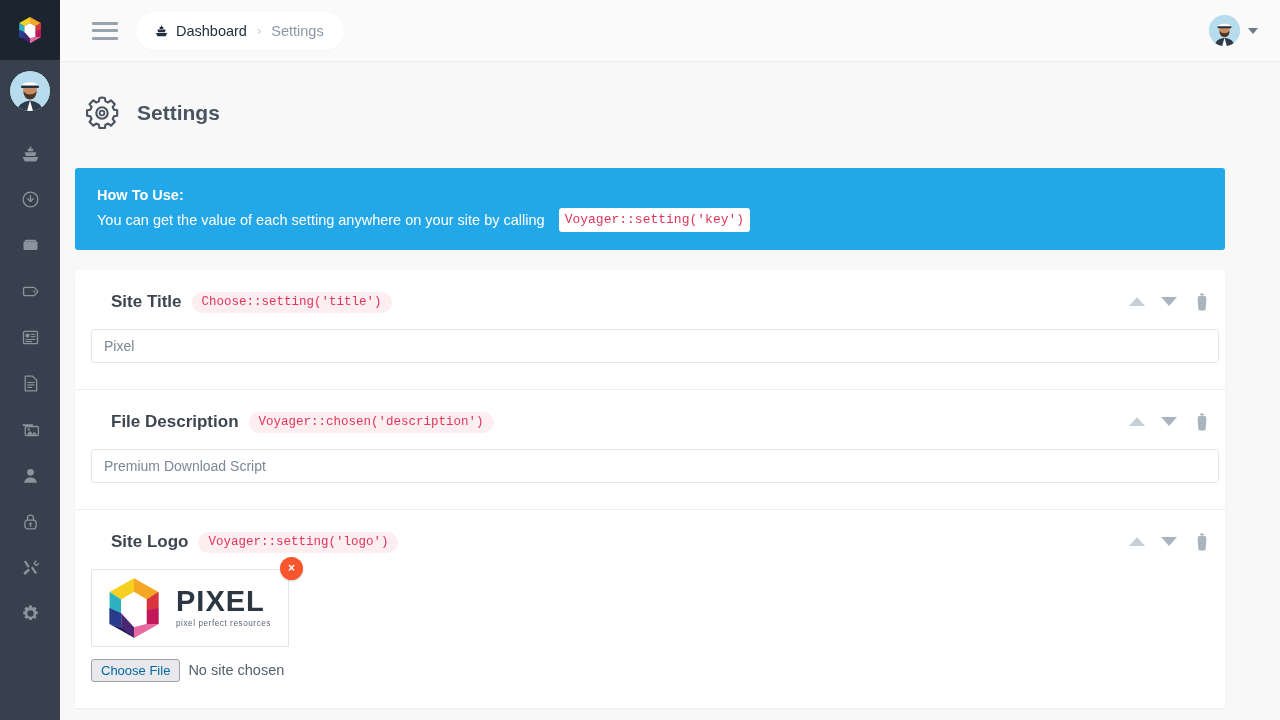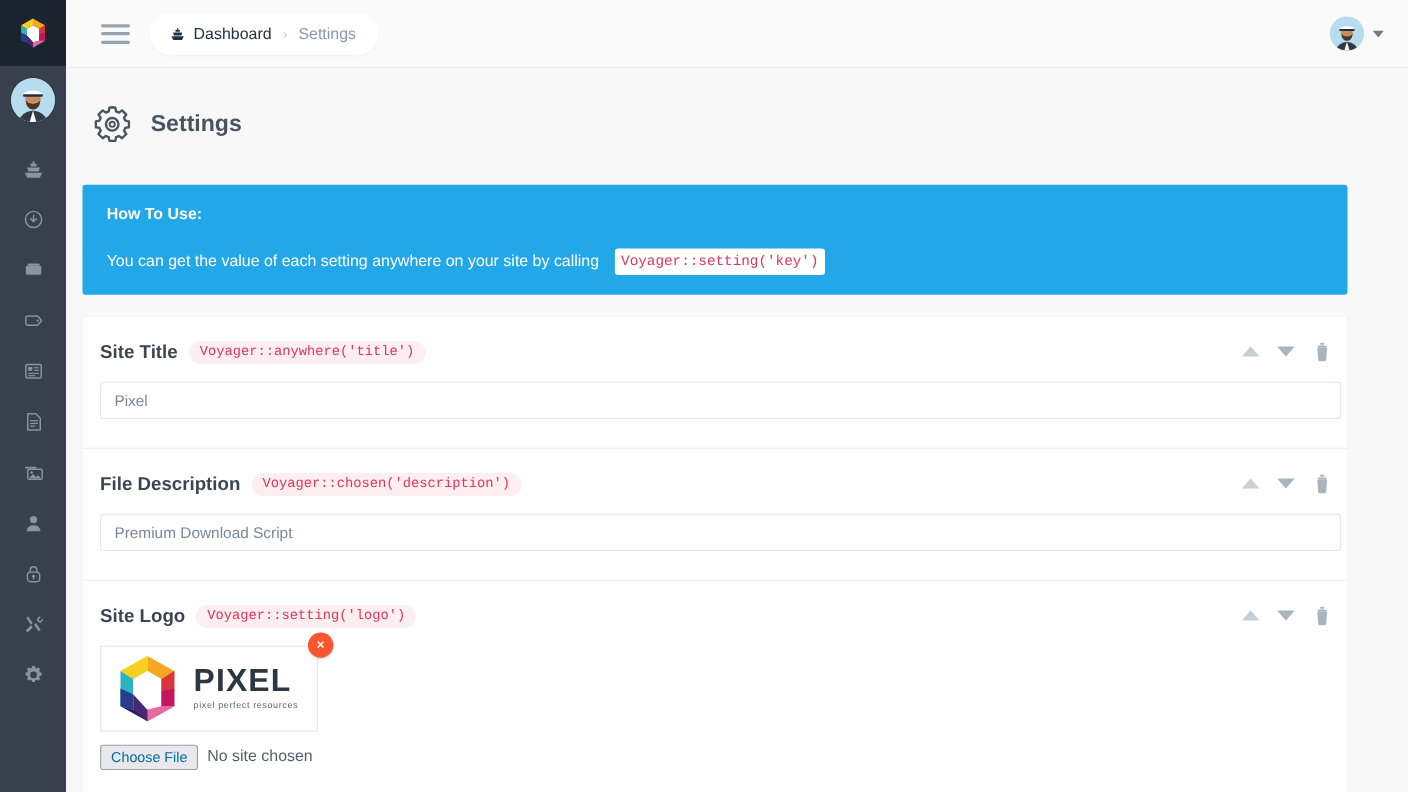--- a/index.html
+++ b/index.html
@@ -107,21 +107,21 @@
   
   .alert {
     margin: 36px 55px 0 15px;
     background: #22a7e8;
     color: #fff;
     border-radius: 3px;
     padding: 16px 20px 18px 22px;
     line-height: 1.55;
     font-size: 14.5px;
   }
-  .alert-title { font-weight: bold; font-size: 14.5px; margin-bottom: 20px; }
+  .alert-title { font-weight: bold; font-size: 14.5px; margin-bottom: 2px; }
   .alert-body { display: flex; align-items: center; flex-wrap: wrap; }
   .code-chip {
     display: inline-block;
     background: #fff;
     color: #e0355a;
     font-family: "Liberation Mono", monospace;
     font-size: 13px;
     padding: 2px 6px;
     border-radius: 3px;
     margin-left: 14px;
@@ -132,21 +132,21 @@
   .card {
     margin: 20px 55px 0 15px;
     background: #fff;
     border-radius: 4px 4px 0 0;
     box-shadow: 0 1px 2px rgba(0,0,0,.05);
     overflow: hidden;
   }
   .setting-row { padding: 22px 28px 26px 16px; position: relative; }
   .setting-row + .setting-row { border-top: 1px solid #efefef; }
 
-  .setting-head { display: flex; align-items: center; }
+  .setting-head { display: flex; align-items: center; margin-left: 20px; }
   .setting-label { font-size: 17px; font-weight: bold; color: #3d4650; }
   .key-chip {
     margin-left: 10px;
     background: #fdeef1;
     color: #e0355a;
     font-family: "Liberation Mono", monospace;
     font-size: 12.5px;
     padding: 3px 10px 4px;
     border-radius: 11px;
     white-space: nowrap;
@@ -430,21 +430,21 @@
         <span>You can get the value of each setting anywhere on your site by calling</span>
         <code class="code-chip">Voyager::setting('key')</code>
       </div>
     </section>
 
     <section class="card">
 
       <div class="setting-row">
         <div class="setting-head">
           <span class="setting-label">Site Title</span>
-          <span class="key-chip">Voyager::anywhere('title')</span>
+          <span class="key-chip">Choose::setting('title')</span>
         </div>
         <div class="row-actions">
           <span class="act">
               <span class="tri-up"></span>
             </span>
           <span class="act">
               <span class="tri-dn"></span>
             </span>
           <span class="act">
             <svg width="18" height="20" viewBox="0 0 18 20" fill="#aab4be">

